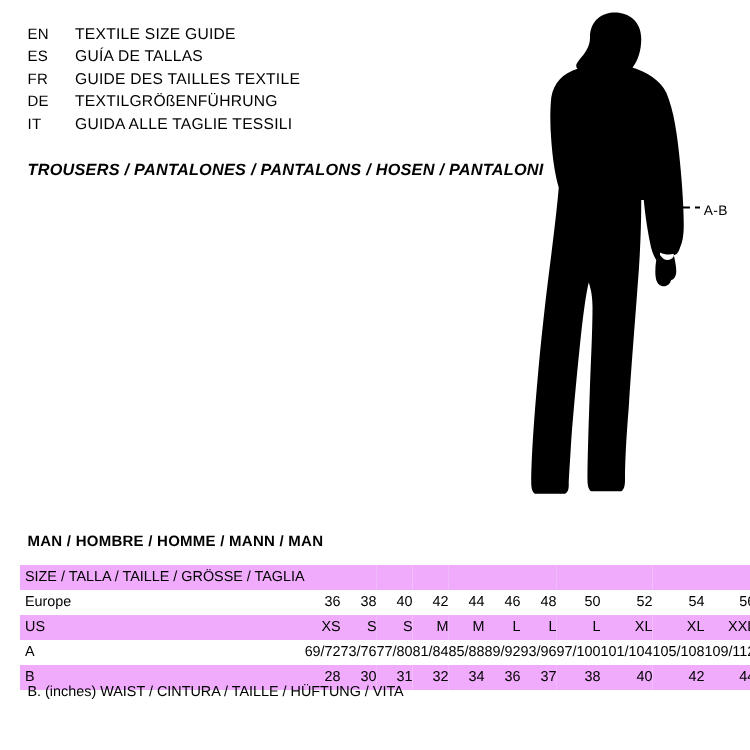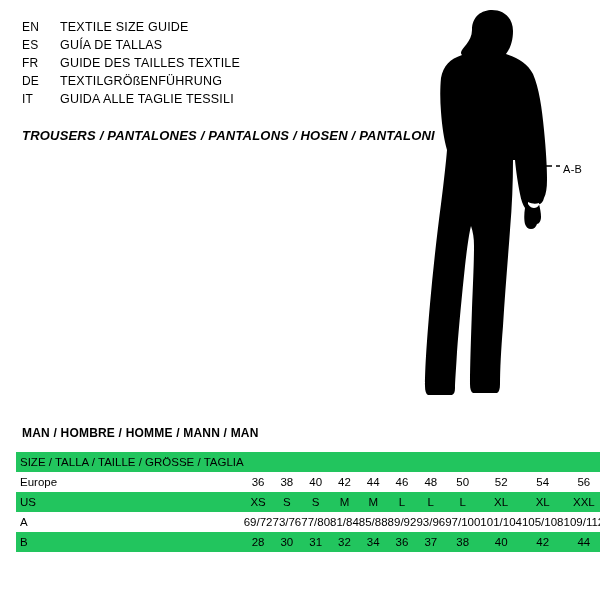--- a/index.html
+++ b/index.html
@@ -90,29 +90,29 @@
     width: 568px;
     border-collapse: collapse;
     font-size: 11.5px;
   }
   table.size-table td {
     padding: 2px 0 2px 0;
     height: 16px;
     white-space: nowrap;
   }
   table.size-table tr.shaded td {
-    background: #22c55e;
+    background: #f0abfc;
   }
   table.size-table td.label {
     width: 92px;
     padding-left: 4px;
   }
   table.size-table td.val {
     width: 43px;
-    text-align: center;
+    text-align: right;
   }
 
   
   .footnotes {
     position: absolute;
     left: 22px;
     top: 546px;
     font-size: 11.5px;
     line-height: 16px;
   }
@@ -269,15 +269,16 @@
         <td class="val">37</td>
         <td class="val">38</td>
         <td class="val">40</td>
         <td class="val">42</td>
         <td class="val">44</td>
       </tr>
     </tbody>
   </table>
 
   <div class="footnotes">
+    <div>B. (inches) WAIST / CINTURA / TAILLE / HÜFTUNG / VITA</div>
   </div>
 
 </div>
 
 </body></html>

